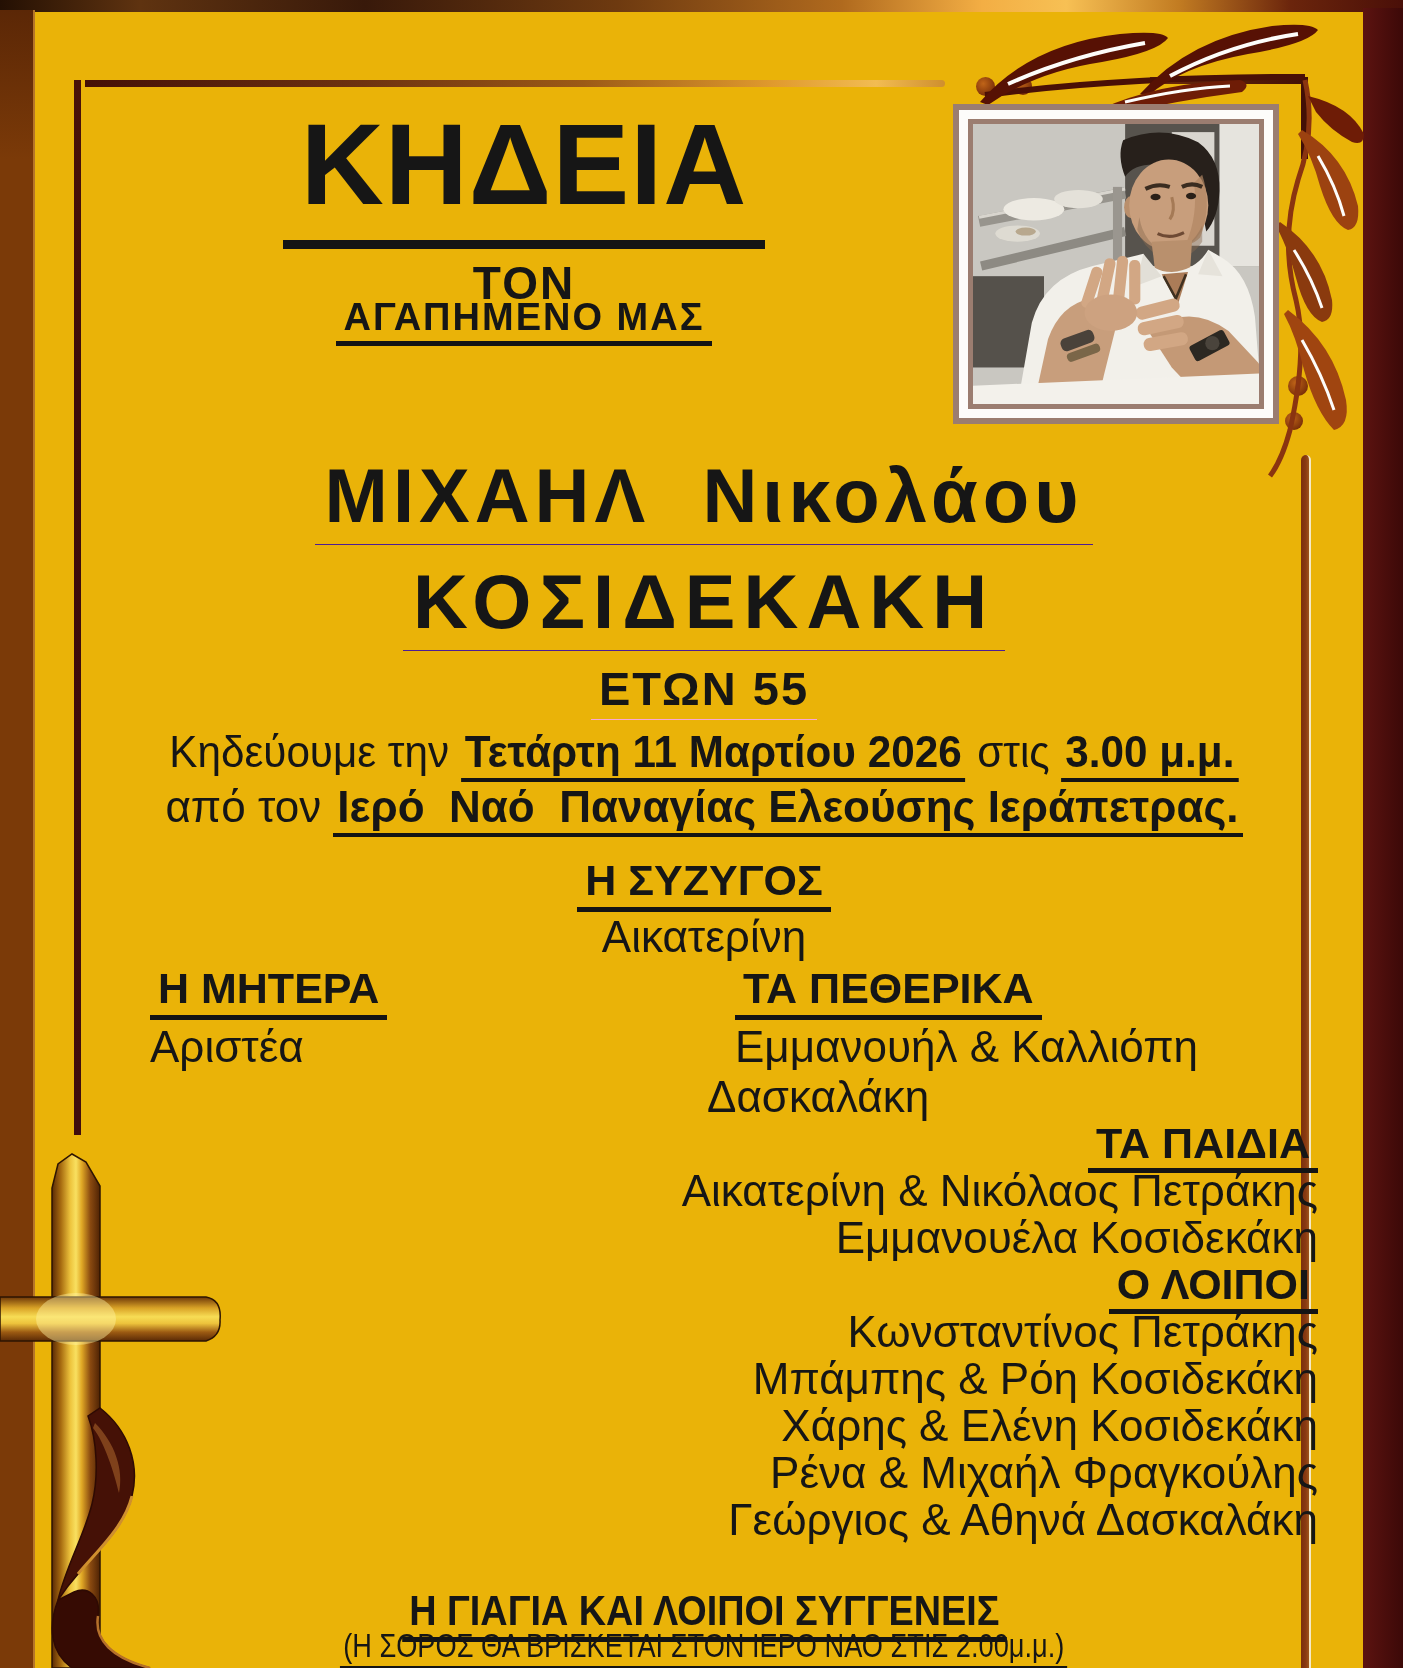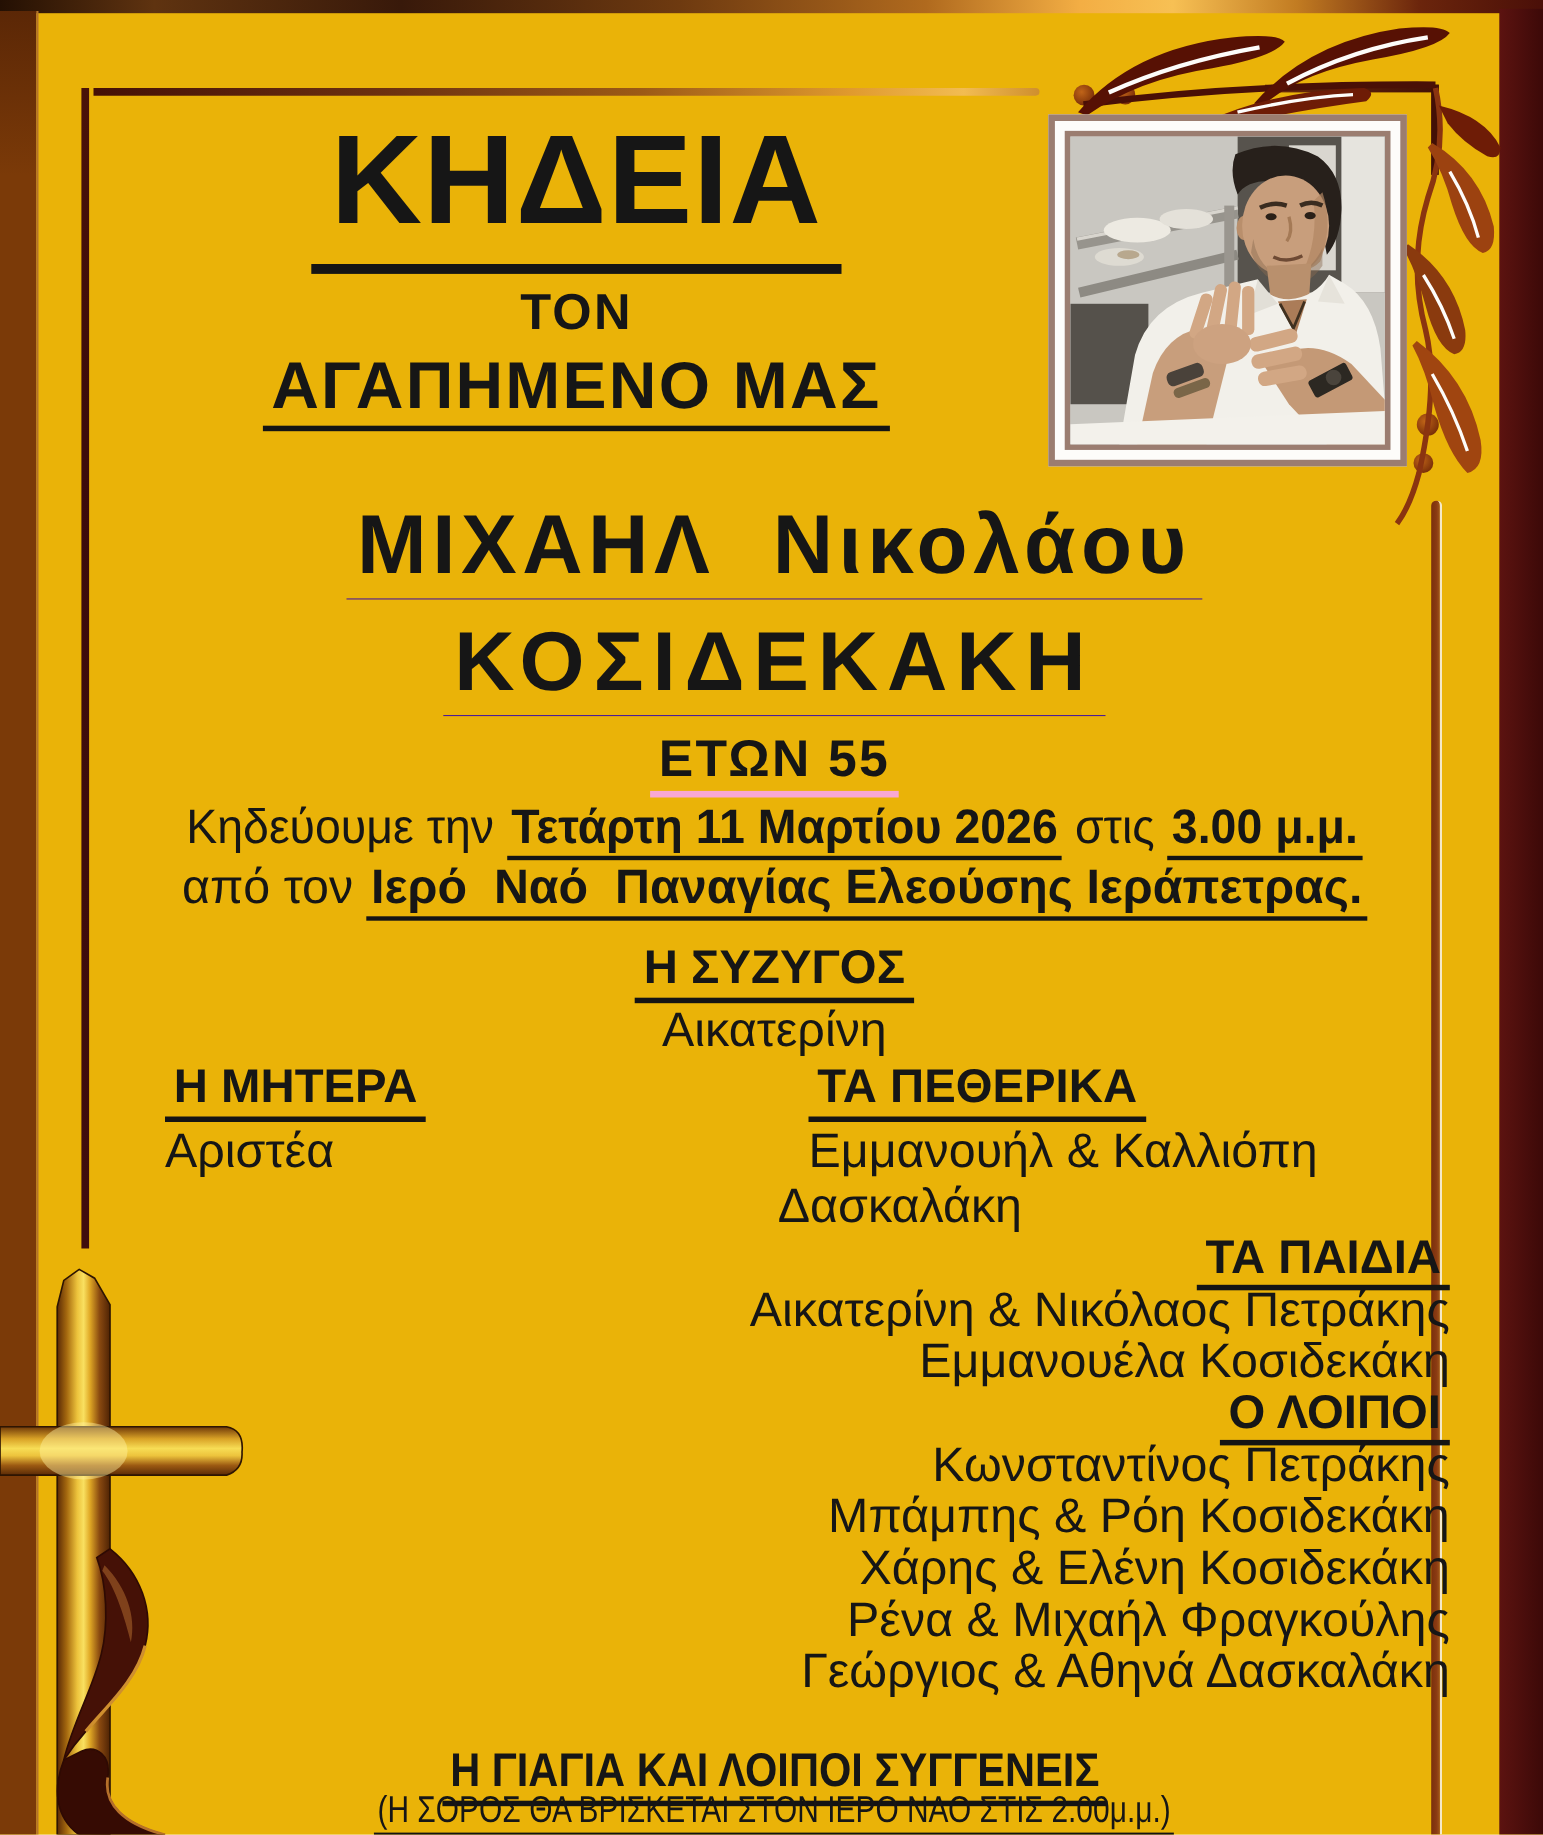--- a/index.html
+++ b/index.html
@@ -37,26 +37,26 @@
     border:6px solid #9b7d70;background:#fdfcfa;padding:9px;}
   #photo-inner{width:100%;height:100%;box-sizing:border-box;border:5px solid #9b7d70;background:#cfcdc8;}
   #photo-inner svg{display:block;width:100%;height:100%;}
   
   .line{position:absolute;left:90px;width:1228px;text-align:center;white-space:nowrap;color:#161616;}
   .tline{position:absolute;left:90px;width:868px;text-align:center;white-space:nowrap;}
   .b{font-weight:700;}
   .pre{white-space:pre;}
   .u{border-bottom:4px solid #141414;padding:0 4px 2px 4px;}
   .u5{border-bottom:5px solid #141414;padding:0 8px 3px 8px;}
-  .u6{border-bottom:6px solid #f9a8d4;padding:0 8px 4px 8px;}
+  .u6{border-bottom:1px solid #f9a8d4;padding:0 8px 4px 8px;}
   .u7{border-bottom:1px solid #4c1d95;padding:0 10px 6px 10px;}
   .u9{border-bottom:9px solid #141414;padding:0 18px 12px 18px;}
   #t-kideia{top:98px;font-size:115px;font-weight:700;letter-spacing:1px;}
   #t-ton{top:256px;font-size:46px;font-weight:700;letter-spacing:2px;}
-  #t-agapimeno{top:316px;font-size:60px;font-weight:700;letter-spacing:2px;}
+  #t-agapimeno{top:296px;font-size:38px;font-weight:700;letter-spacing:2px;}
   #t-name1{top:452px;font-size:76px;font-weight:700;letter-spacing:5px;}
   #t-name2{top:558px;font-size:76px;font-weight:700;letter-spacing:8px;}
   #t-eton{top:661px;font-size:47px;font-weight:700;letter-spacing:2px;}
   #t-line1{top:727px;font-size:44px;}
   #t-line2{top:782px;font-size:44px;}
   #t-syzygos{top:856px;font-size:43px;font-weight:700;}
   #t-wife{top:912px;font-size:44px;}
   .col{position:absolute;top:964px;white-space:nowrap;}
   #col-left{left:150px;width:370px;}
   #col-right{left:735px;width:566px;}

